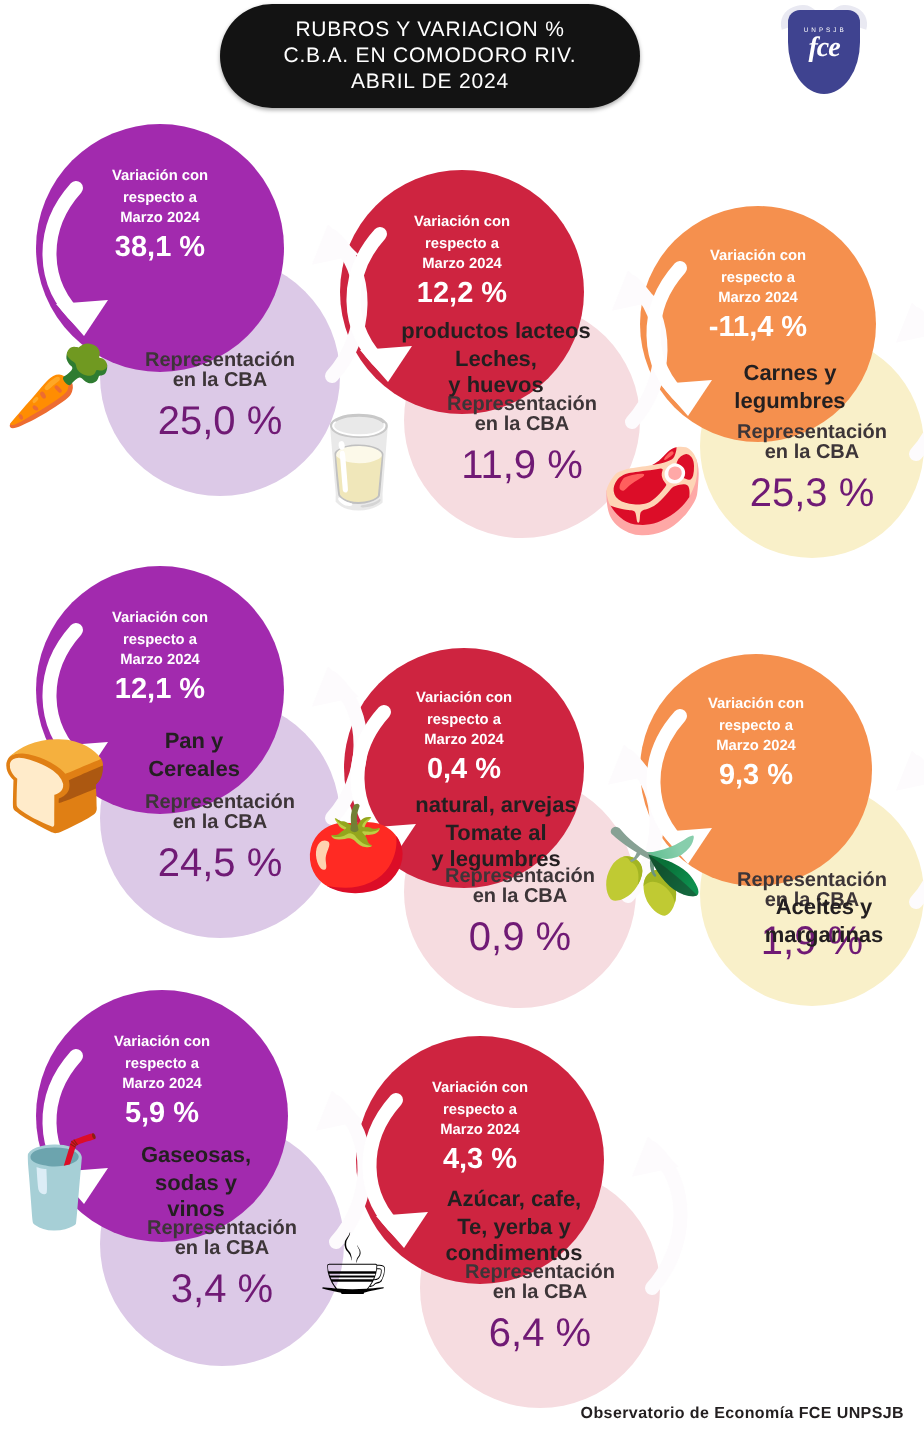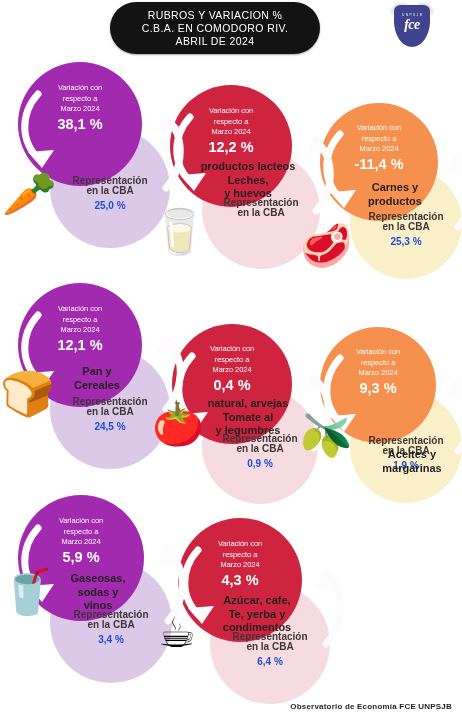--- a/index.html
+++ b/index.html
@@ -47,29 +47,29 @@
   .cluster{position:absolute;}
   .circ{position:absolute;border-radius:50%;}
   .bottom-circ{z-index:1;}
   .top-circ{z-index:3;}
   .emoji{position:absolute;z-index:4;line-height:1;user-select:none;}
 
   .var-block{
     position:absolute;z-index:5;text-align:center;width:100%;
     pointer-events:none;
   }
-  .var-cap{font-size:7.4px;font-weight:normal;line-height:10.6px;}
+  .var-cap{font-size:7.4px;font-weight:bold;line-height:10.6px;}
   .var-val{font-size:14.5px;font-weight:bold;margin-top:1px;}
   .name-block{
     position:absolute;z-index:6;text-align:center;width:100%;
     font-size:11px;font-weight:bold;line-height:13.5px;color:#231f20;
   }
   .rep-block{position:absolute;z-index:5;text-align:center;width:100%;}
   .rep-cap{font-size:10px;font-weight:bold;line-height:10.4px;color:#3d3538;}
-  .rep-val{font-size:10px;font-weight:bold;color:#1d4ed8;margin-top:3px;}
+  .rep-val{font-size:20px;font-weight:normal;color:#701a75;margin-top:3px;}
 
   .arrow{position:absolute;z-index:4;}
 
   
   #footer{
     position:absolute;left:0;top:702px;width:452px;text-align:right;
     font-size:8px;font-weight:bold;color:#231f20;letter-spacing:.2px;
   }
 </style>
 </head>
@@ -132,20 +132,21 @@
      <path d="M30 84 L 16 68 L 42 66 Z" fill="#ffffff"></path>
       </svg>
       <div class="name-block" style="left: 17px; top: 75px; width: 122px;">
         <div>productos lacteos</div>
         <div>Leches,</div>
         <div>y huevos</div>
       </div>
       <div class="rep-block" style="left: 32px; top: 113px; width: 118px;">
         <div class="rep-cap">Representación</div>
      <div class="rep-cap">en la CBA</div>
+     <div class="rep-val">11,9 %</div>
       </div>
     </div>
     <div class="cluster" style="left: 320px; top: 103px; width: 142px; height: 176px;">
       <div class="circ bottom-circ" style="left: 30px; top: 64px; width: 112px; height: 112px; background: rgb(249, 240, 201);"></div>
       <svg class="arrow" width="56" height="92" viewBox="0 0 56 92" style="left: 108px; top: 40px;">
         <path d="M30 84 C 48 64, 50 32, 30 14" fill="none" stroke="#fdfbfd" stroke-width="7" stroke-linecap="round"></path>
      <path d="M30 8 L 42 26 L 18 26 Z" fill="#fdfbfd" transform="rotate(-12 30 18)"></path>
       </svg>
       <div class="circ top-circ" style="left: 0px; top: 0px; width: 118px; height: 118px; background: rgb(245, 144, 78);"></div>
       <div class="var-block" style="left: 0px; top: 20px; width: 118px; color: rgb(255, 255, 255);">
@@ -153,21 +154,21 @@
      <div class="var-cap">respecto a</div>
      <div class="var-cap">Marzo 2024</div>
      <div class="var-val">-11,4 %</div>
       </div>
       <svg class="arrow" width="56" height="92" viewBox="0 0 56 92" style="left: -6px; top: 21px; z-index: 6;">
         <path d="M26 10 C 8 30, 8 58, 28 76" fill="none" stroke="#ffffff" stroke-width="7" stroke-linecap="round"></path>
      <path d="M30 84 L 16 68 L 42 66 Z" fill="#ffffff"></path>
       </svg>
       <div class="name-block" style="left: 16px; top: 78px; width: 118px;">
         <div>Carnes y</div>
-        <div>productos</div>
+        <div>legumbres</div>
       </div>
       <div class="rep-block" style="left: 30px; top: 109px; width: 112px;">
         <div class="rep-cap">Representación</div>
      <div class="rep-cap">en la CBA</div>
      <div class="rep-val">25,3 %</div>
       </div>
     </div>
     <div class="cluster" style="left: 18px; top: 283px; width: 152px; height: 186px;">
       <div class="circ bottom-circ" style="left: 32px; top: 66px; width: 120px; height: 120px; background: rgb(220, 201, 231);"></div>
       <svg class="arrow" width="56" height="92" viewBox="0 0 56 92" style="left: 118px; top: 42px;">

